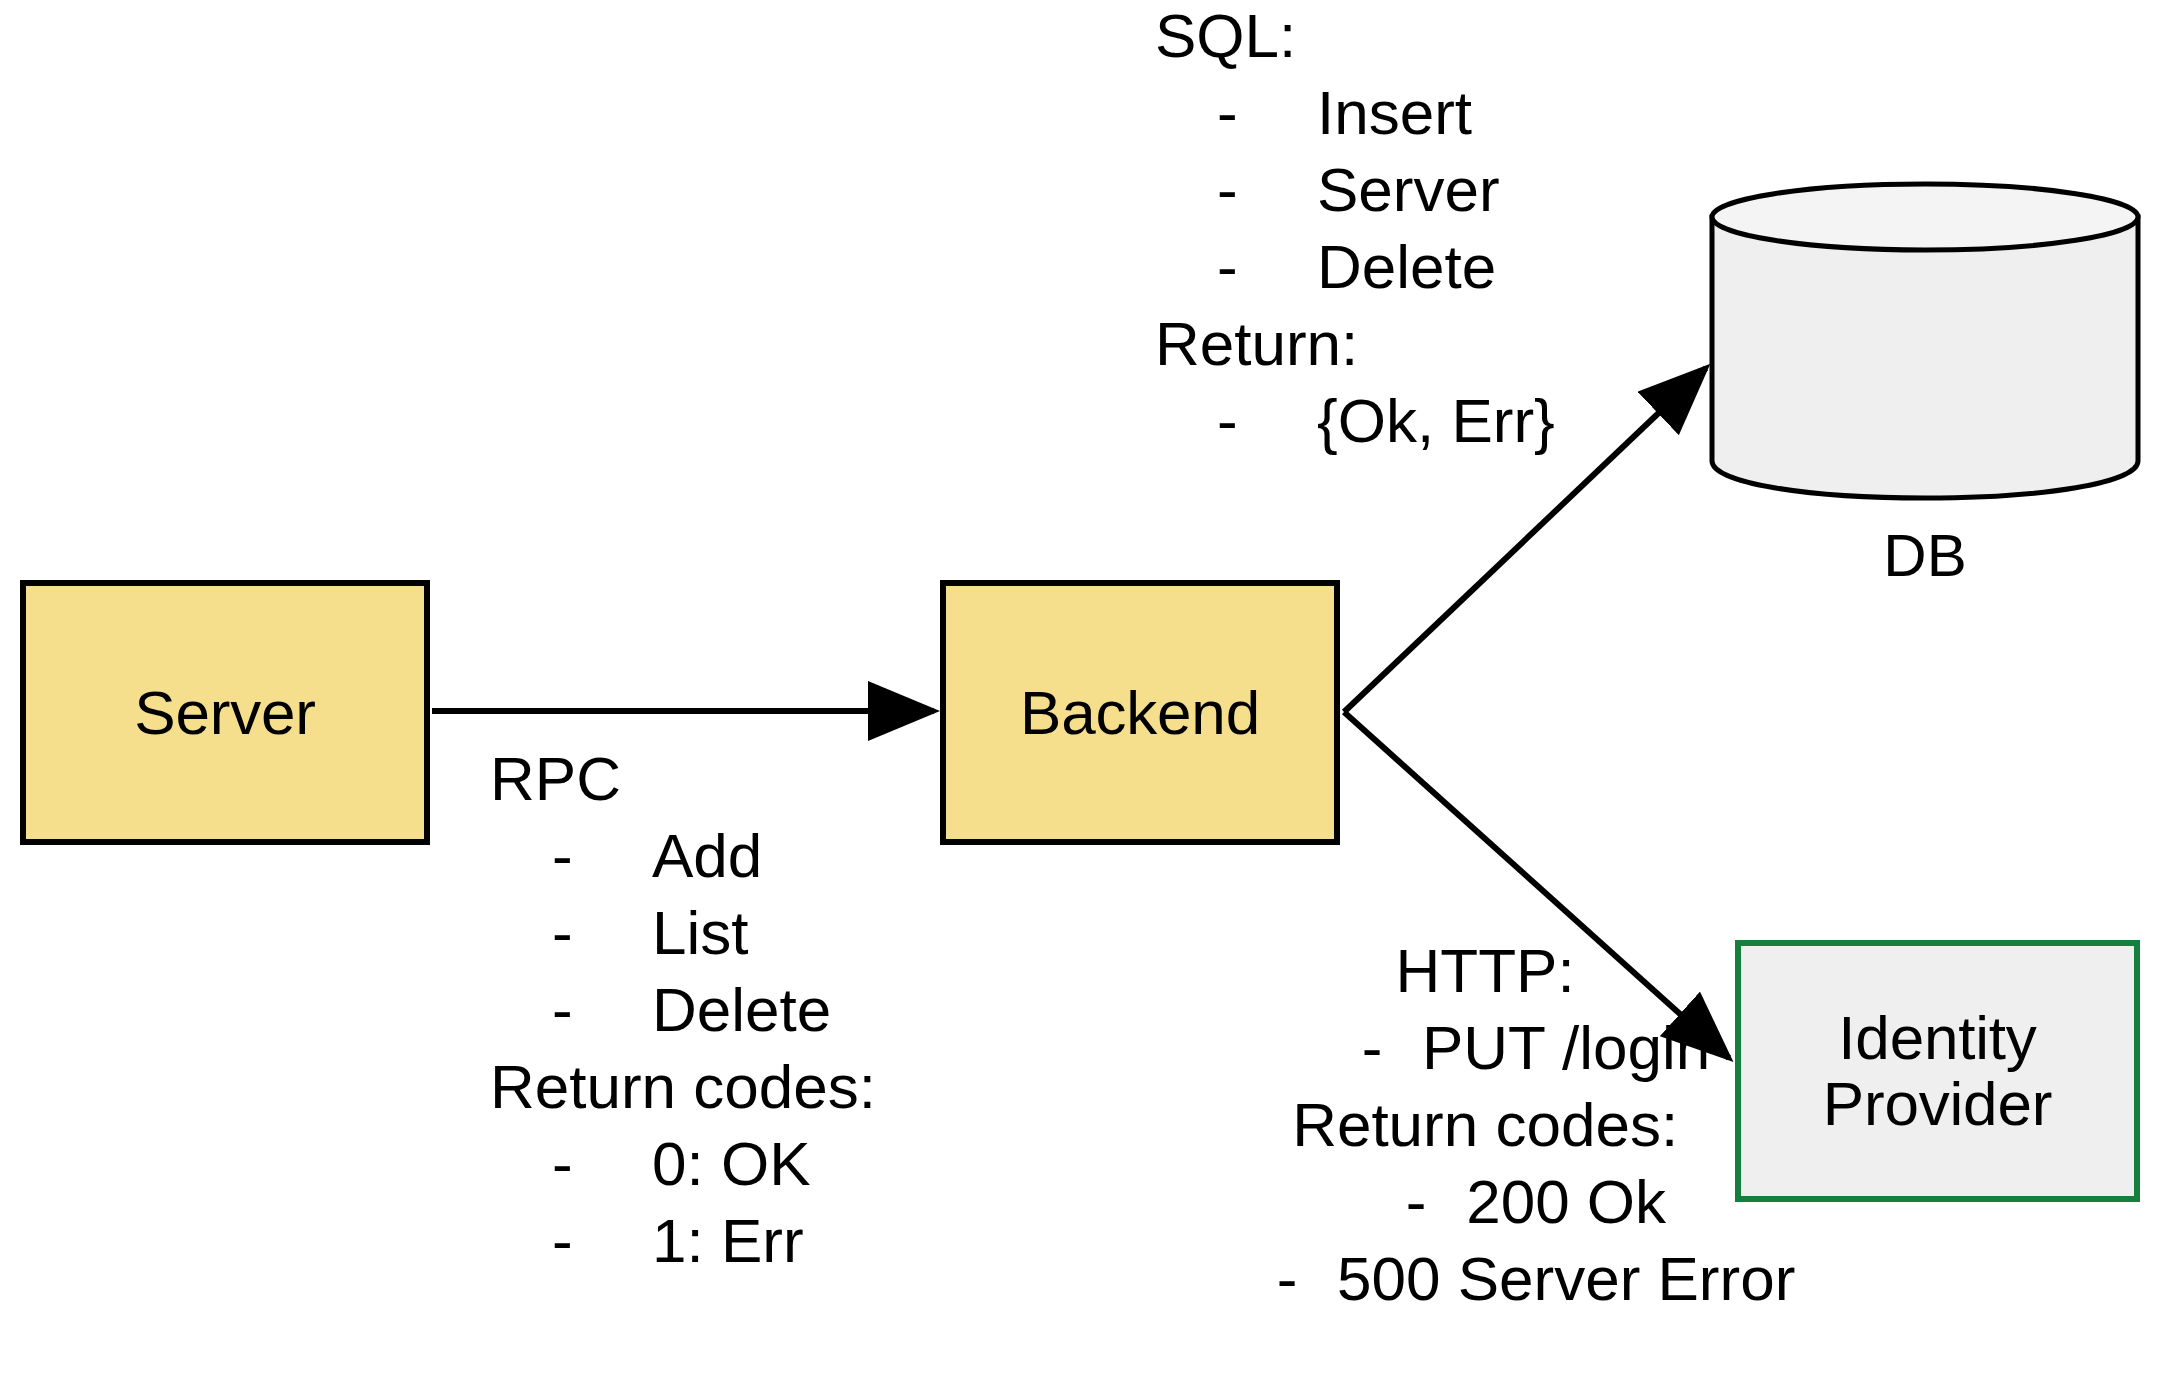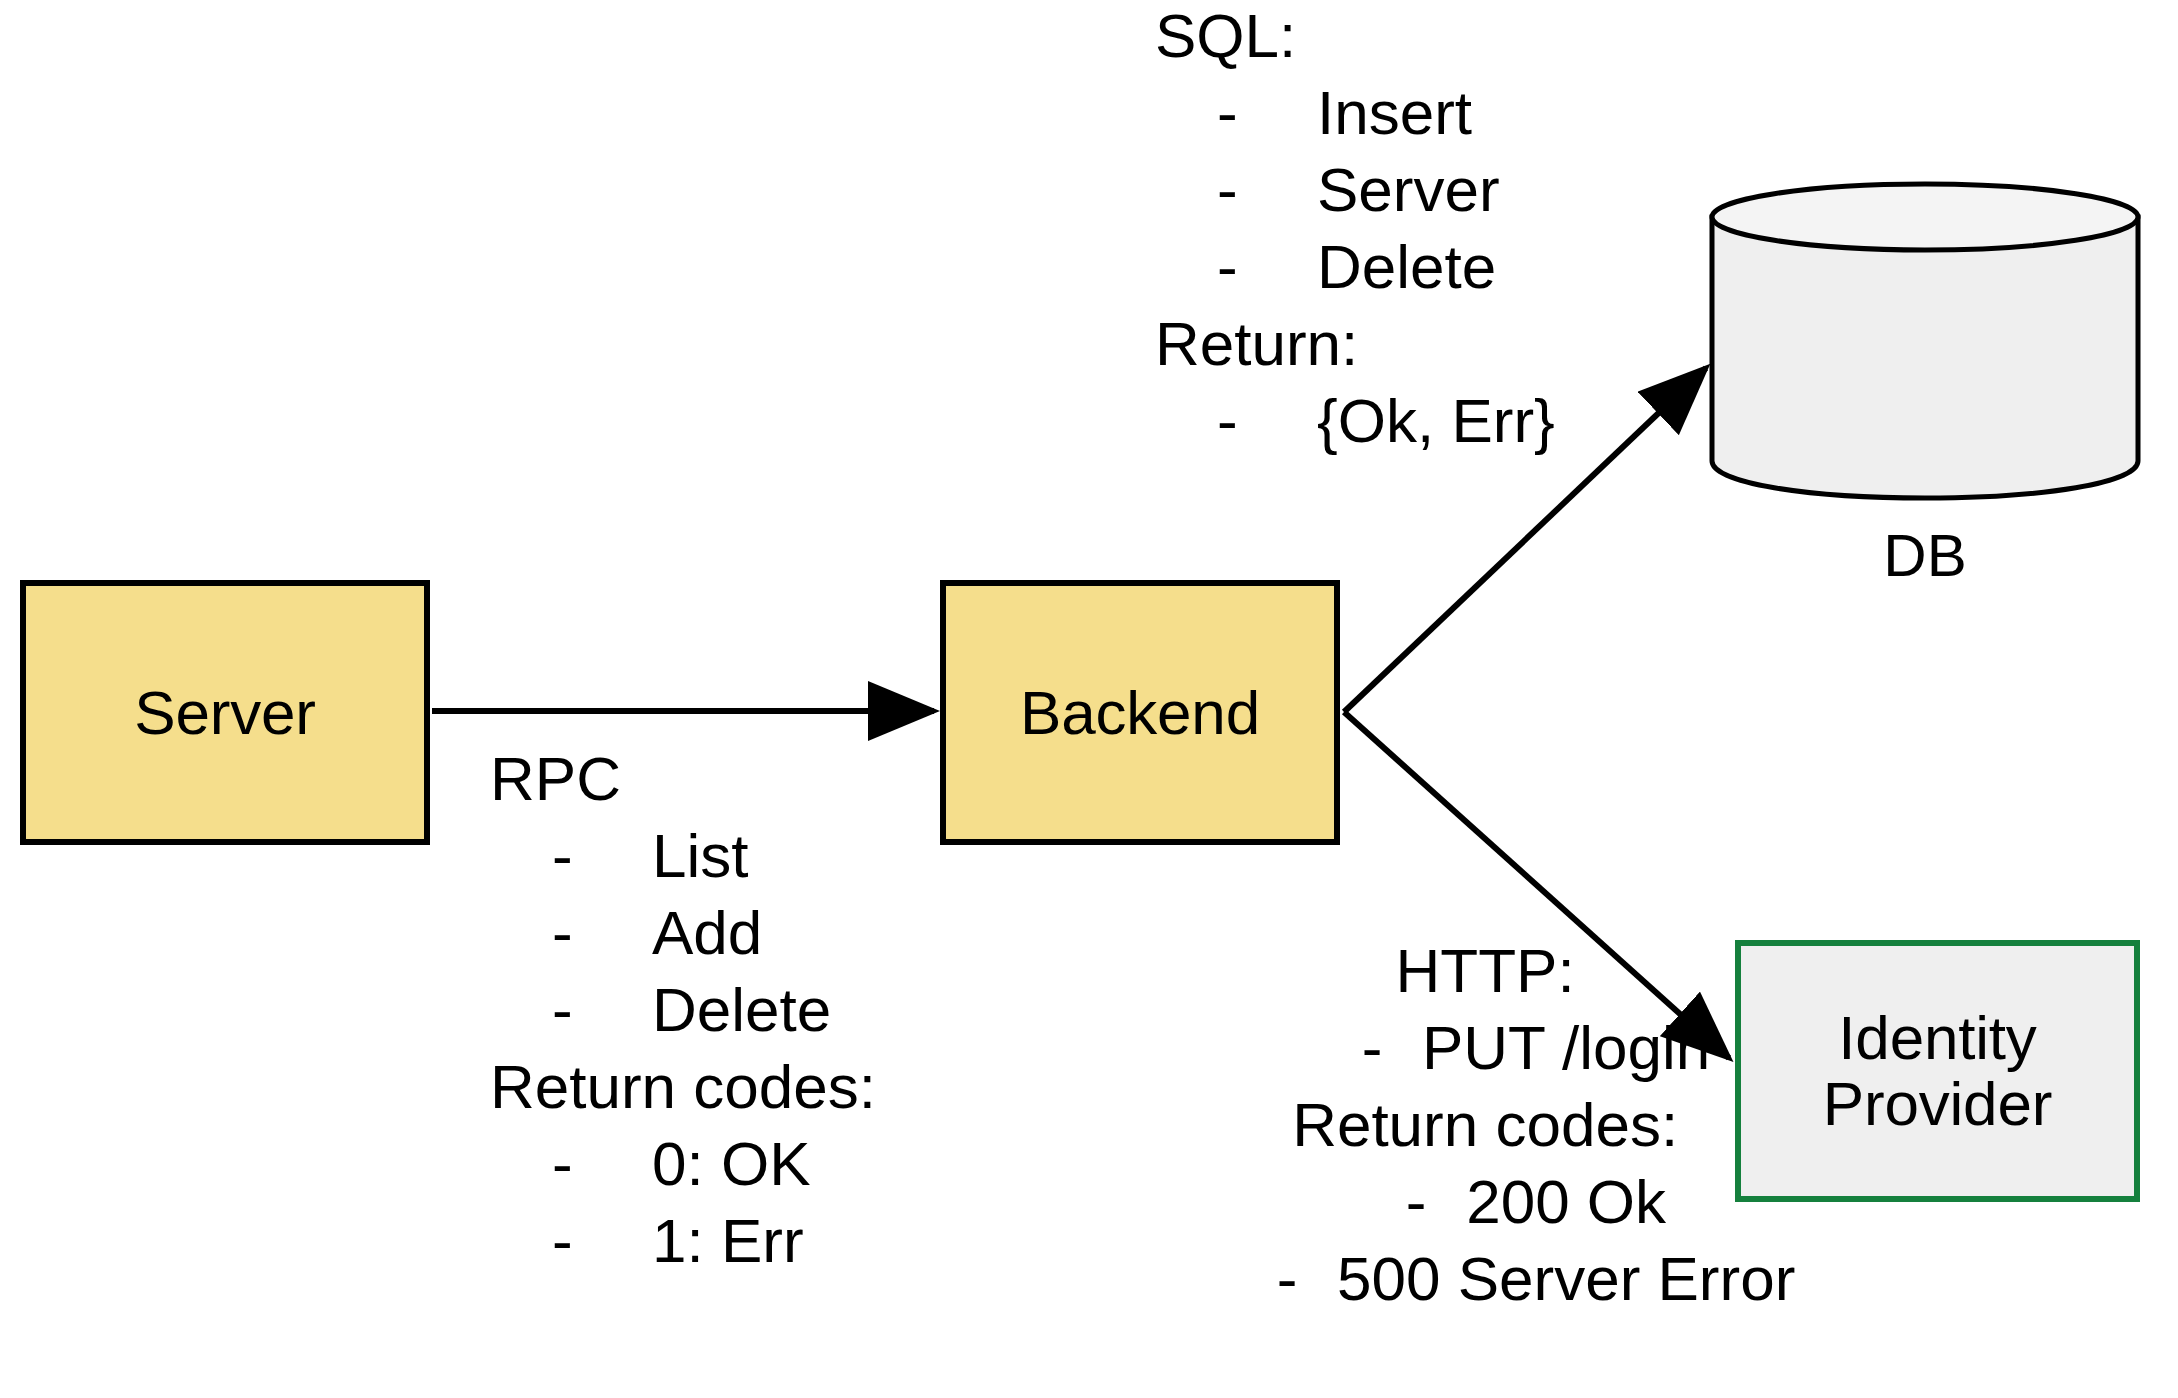--- a/index.html
+++ b/index.html
@@ -150,24 +150,24 @@
     </span>
     <span class="ann-heading">Return:</span>
     <span class="ann-item">
       <span class="dash">-</span><span>{Ok, Err}</span>
     </span>
   </div>
 
   <div id="rpc-annotation" class="annotation">
     <span class="ann-heading">RPC</span>
     <span class="ann-item">
-      <span class="dash">-</span><span>List</span>
+      <span class="dash">-</span><span>Add</span>
     </span>
     <span class="ann-item">
-      <span class="dash">-</span><span>Add</span>
+      <span class="dash">-</span><span>List</span>
     </span>
     <span class="ann-item">
       <span class="dash">-</span><span>Delete</span>
     </span>
     <span class="ann-heading">Return codes:</span>
     <span class="ann-item">
       <span class="dash">-</span><span>0: OK</span>
     </span>
     <span class="ann-item">
       <span class="dash">-</span><span>1: Err</span>

